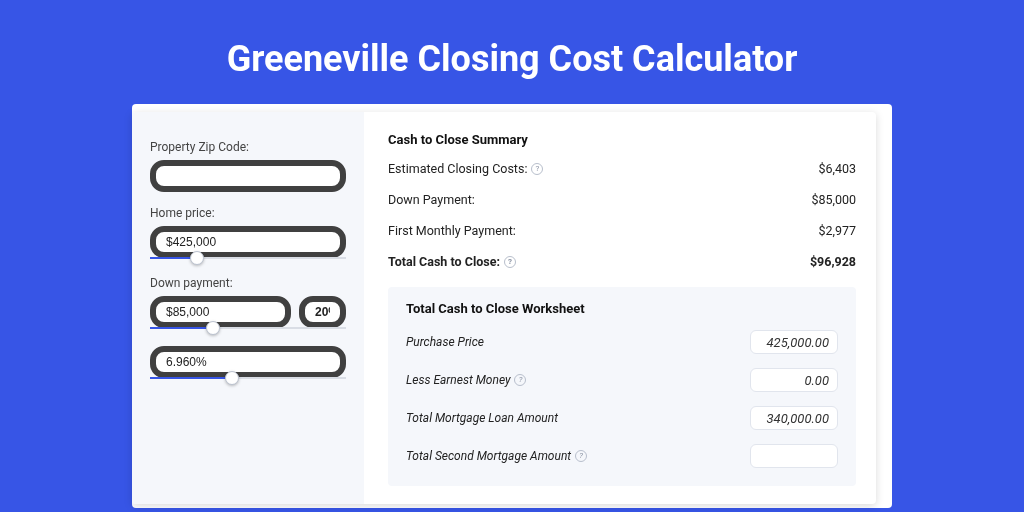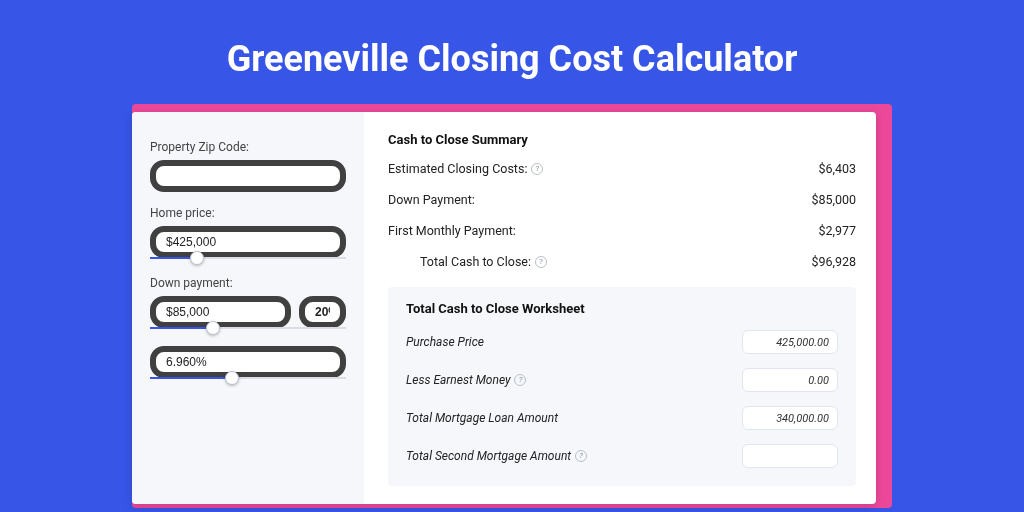--- a/index.html
+++ b/index.html
@@ -1,43 +1,43 @@
 <!DOCTYPE html>
 <html><head>
 <meta charset="utf-8">
 <style>
   * { box-sizing: border-box; margin: 0; padding: 0; }
   html, body { width: 1024px; height: 512px; overflow: hidden; font-family: -apple-system, BlinkMacSystemFont, "Segoe UI", Roboto, Arial, sans-serif; }
   body { background: #3755e6; }
   .page-title { color: #fff; font-size: 36px; font-weight: 700; text-align: center; padding: 38px 0 24px 0; }
-  .outer-shadow { width: 760px; margin: 0 auto; background: #ec4899; padding: 8px 0 4px 0; border-radius: 4px; position: relative; }
+  .outer-shadow { width: 760px; margin: 0 auto; background: #ffffff; padding: 8px 0 4px 0; border-radius: 4px; position: relative; }
   .calc-card { width: 744px; margin-left: 0; background: #fff; border-radius: 4px; display: flex; box-shadow: 0 2px 8px rgba(0,0,0,0.15); }
   .sidebar { width: 232px; background: #f5f7fb; border-radius: 4px 0 0 4px; padding: 28px 18px 18px 18px; }
   .main { flex: 1; padding: 20px 20px 18px 24px; display: flex; flex-direction: column; }
   .field-group { margin-bottom: 14px; }
   .field-label { font-size: 12px; color: #444; margin-bottom: 6px; display: block; }
   .text-input { width: 100%; height: 32px; border: 6px solid #404040; background: #fff; border-radius: 14px; font-size: 12px; padding: 0 10px; color: #222; }
   .dp-row { display: flex; gap: 8px; }
   .dp-row .text-input:first-child { flex: 1; }
   .dp-row .pct { width: 47px; font-weight: bold; }
   .slider-wrap { position: relative; height: 0; }
   .slider-track { position: absolute; left: 0; right: 0; top: -1px; height: 2px; background: #d9dde5; }
   .slider-fill { position: absolute; left: 0; top: -1px; height: 2px; background: #3755e6; }
   .slider-thumb { position: absolute; top: -7px; width: 14px; height: 14px; border-radius: 50%; background: #fff; border: 1px solid #bcc3d0; box-shadow: 0 1px 3px rgba(0,0,0,0.25); }
   .link { color: #3755e6; font-size: 12px; text-decoration: none; }
   .summary-card { background: #fff; border-radius: 4px; }
   .section-title { font-size: 13px; font-weight: 700; color: #111; margin-bottom: 14px; }
   .row { display: flex; justify-content: space-between; align-items: center; margin-bottom: 16px; font-size: 12.5px; color: #222; }
-  .row.bold { font-weight: 400; margin-left: 32px; }
+  .row.bold { font-weight: 700; }
   .row .lbl { display: flex; align-items: center; gap: 4px; }
   .help-icon { display: inline-flex; align-items: center; justify-content: center; width: 12px; height: 12px; border: 1px solid #b8bfcc; border-radius: 50%; font-size: 8px; color: #8a92a3; line-height: 1; }
   .worksheet-card { background: #f5f7fb; border-radius: 4px; padding: 14px 18px 18px 18px; margin-top: 2px; }
   .ws-row { display: flex; justify-content: space-between; align-items: center; margin-top: 14px; font-size: 12px; color: #222; font-style: italic; }
   .ws-row .lbl { display: flex; align-items: center; gap: 4px; }
-  .ws-value { width: 96px; height: 24px; background: #fff; border: 1px solid #e1e5ed; border-radius: 6px; font-size: 11px; color: #333; display: flex; align-items: center; justify-content: flex-end; padding: 0 8px; }
+  .ws-value { width: 88px; height: 24px; background: #fff; border: 1px solid #e1e5ed; border-radius: 6px; font-size: 13px; color: #333; display: flex; align-items: center; justify-content: flex-end; padding: 0 8px; }
 </style>
 </head>
 <body>
 
 <h1 class="page-title">Greeneville Closing Cost Calculator</h1>
 
 <div class="outer-shadow">
   <div class="calc-card">
 
     <aside class="sidebar">

